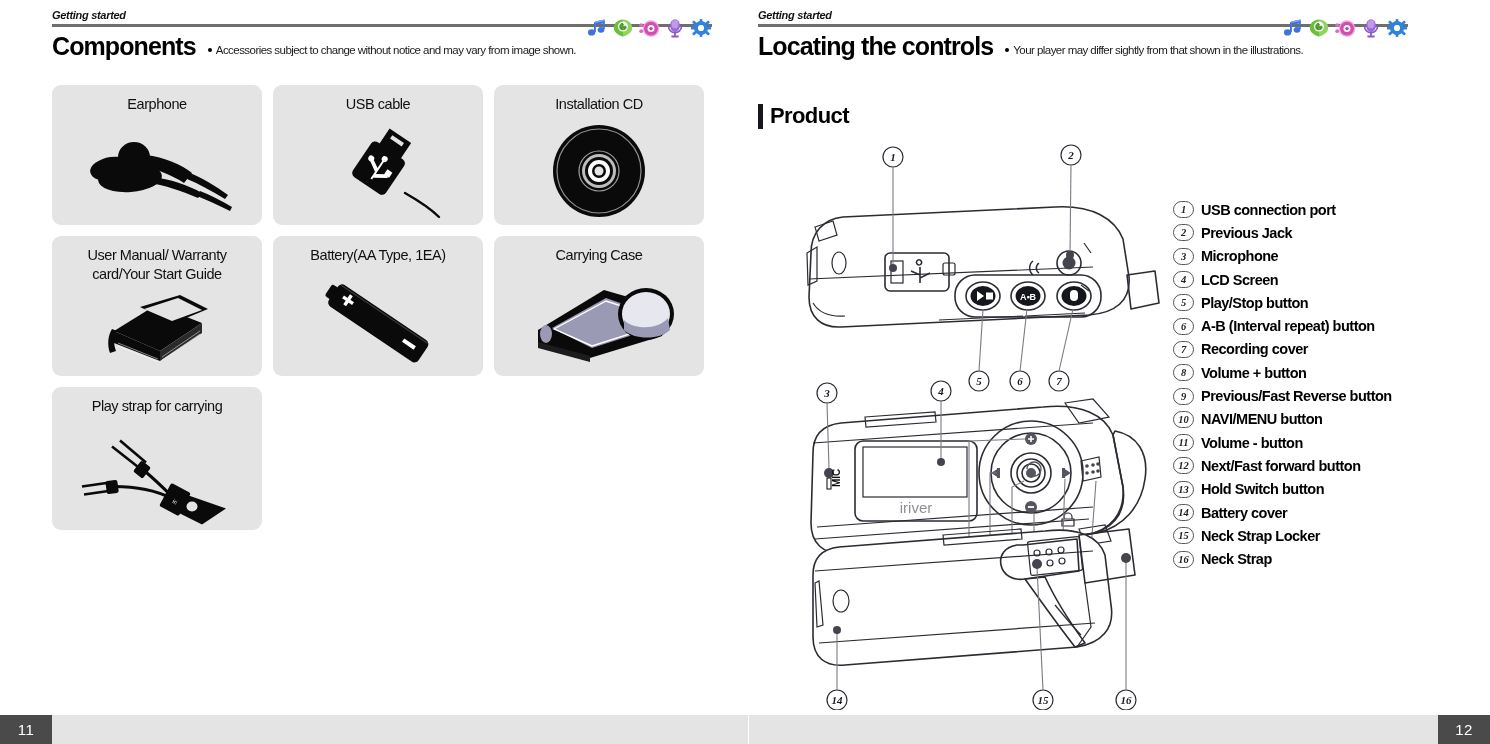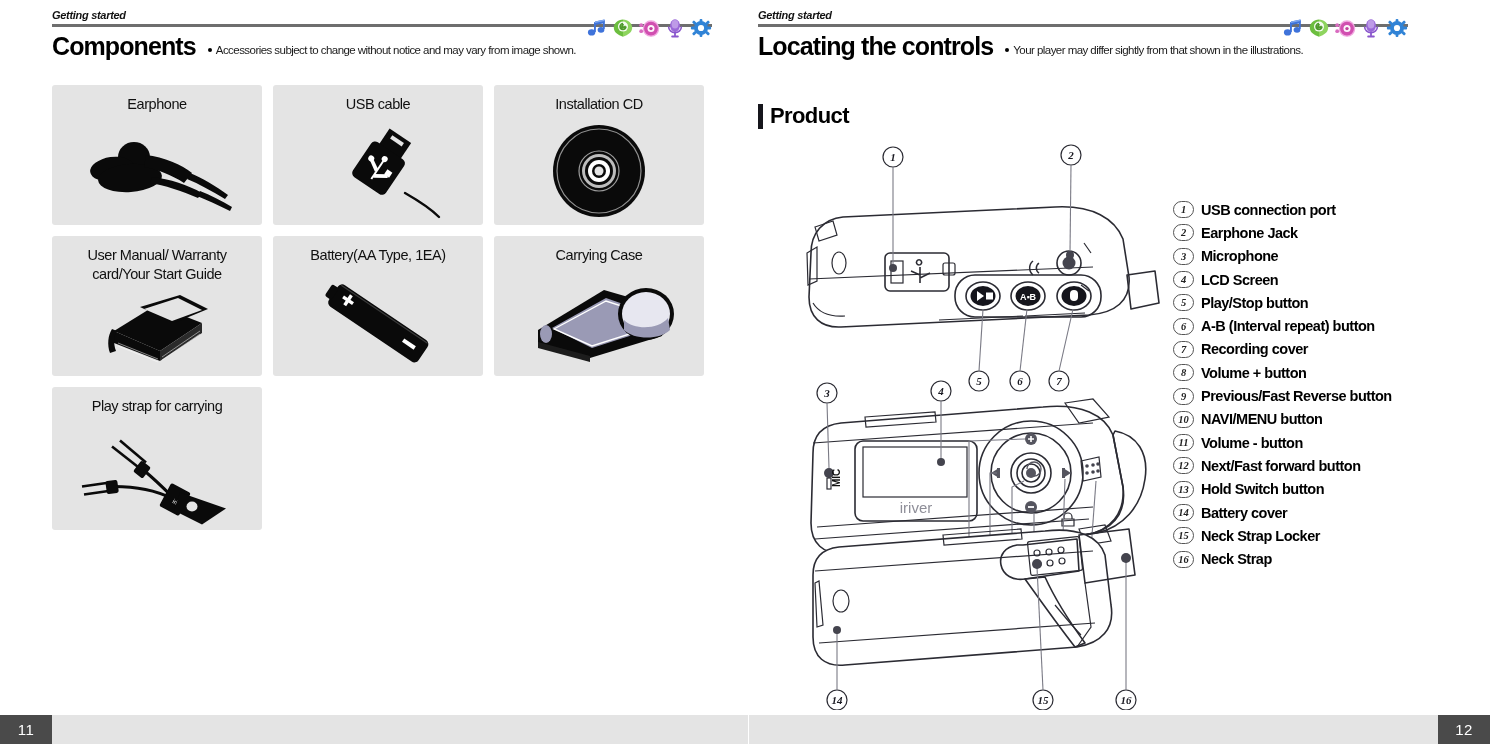--- a/index.html
+++ b/index.html
@@ -36,21 +36,21 @@
   .title-note{
     font-size:11.5px;color:#1a1a1a;letter-spacing:-0.55px;
     white-space:nowrap;padding-bottom:4px;display:flex;align-items:center;gap:4px;
   }
   .dot{width:4px;height:4px;border-radius:50%;background:#000;display:inline-block;flex:none;}
 
   
   .cards{position:absolute;left:52px;top:85px;width:660px;}
   .card-row{display:flex;gap:11px;margin-bottom:11px;}
   .card{
-    width:210px;height:140px;background:#e4e4e4;border-radius:3px;
+    width:210px;height:140px;background:#e4e4e4;border-radius:9px;
     position:relative;overflow:hidden;
   }
   .card-lbl{
     position:absolute;left:0;right:0;top:10px;text-align:center;
     font-size:14.5px;color:#111;letter-spacing:-0.45px;line-height:19px;
   }
   .card-art{position:absolute;left:0;right:0;bottom:4px;top:36px;}
   .card-art svg{width:100%;height:100%;display:block;}
   .card-tall .card-art{top:56px;}
 
@@ -566,21 +566,21 @@
       </svg>
     </div>
 
     <div class="legend" style="left:425px">
       <div class="legend-item">
         <span class="legend-num">1</span>
         <span class="legend-lbl">USB connection port</span>
       </div>
       <div class="legend-item">
         <span class="legend-num">2</span>
-        <span class="legend-lbl">Earphone Jack</span>
+        <span class="legend-lbl">Previous Jack</span>
       </div>
       <div class="legend-item">
         <span class="legend-num">3</span>
         <span class="legend-lbl">Microphone</span>
       </div>
       <div class="legend-item">
         <span class="legend-num">4</span>
         <span class="legend-lbl">LCD Screen</span>
       </div>
       <div class="legend-item">

